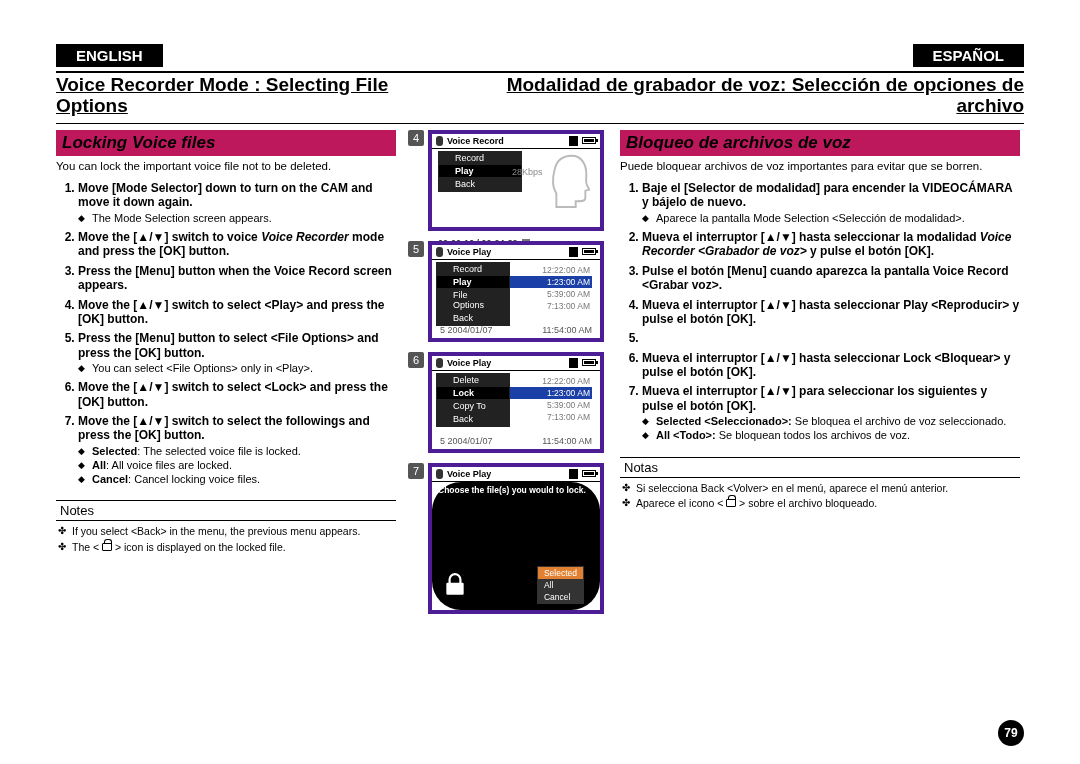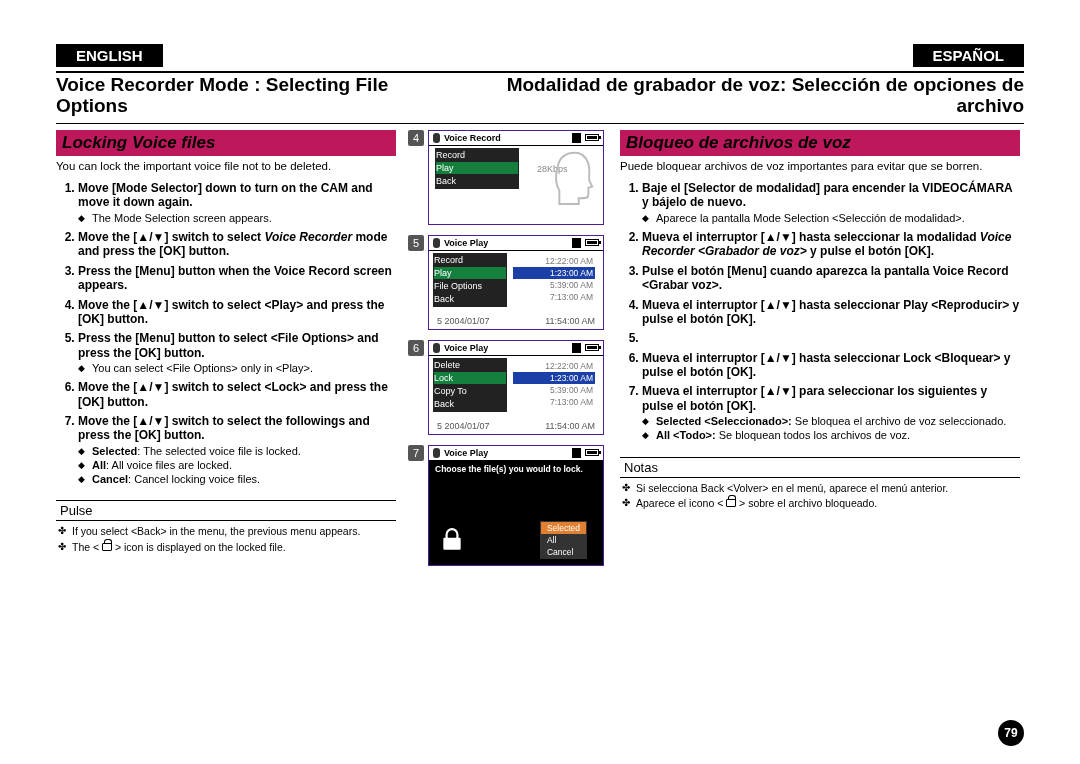--- a/index.html
+++ b/index.html
@@ -1,21 +1,21 @@
 <!DOCTYPE html>
 <html><head>
 <meta charset="utf-8">
 <style>
   * { box-sizing: border-box; margin: 0; padding: 0; }
   body { font-family: Arial, Helvetica, sans-serif; background: #fff; color: #000; width: 1080px; height: 764px; position: relative; }
   .page { padding: 44px 56px 20px 56px; position: relative; height: 100%; }
   .lang-row { display: flex; justify-content: space-between; margin-bottom: 4px; }
   .lang-badge { background: #000; color: #fff; font-weight: bold; font-size: 15px; padding: 3px 20px; display: inline-block; }
   .hr-top { border: 0; border-top: 2px solid #000; margin-bottom: 2px; }
-  .title-row { display: flex; justify-content: space-between; align-items: center; margin-bottom: 6px; }
+  .title-row { display: flex; justify-content: space-between; align-items: center; margin-bottom: 6px; text-decoration: underline; }
   .title-en, .title-es { font-weight: bold; font-size: 19px; line-height: 1.1; }
   .title-es { text-align: right; }
   .hr-sub { border: 0; border-top: 1px solid #000; margin-bottom: 6px; }
   .cols { display: flex; gap: 12px; }
   .col-left { width: 340px; }
   .col-mid { width: 200px; display: flex; flex-direction: column; gap: 10px; align-items: flex-start; }
   .col-right { width: 400px; }
   .section-hdr { background: #be185d; font-weight: bold; font-style: italic; font-size: 17px; padding: 3px 6px; margin-bottom: 4px; }
   .intro { font-size: 11.5px; margin-bottom: 8px; line-height: 1.15; }
   ol.instr { list-style: decimal; padding-left: 22px; font-size: 12px; line-height: 1.2; }
@@ -26,53 +26,53 @@
   ul.sub li::before { content: "◆"; position: absolute; left: 0; font-size: 9px; top: 1px; }
   .notes-hdr { border: 1px solid #000; border-left: none; border-right: none; padding: 2px 4px; font-size: 13px; margin-top: 14px; margin-bottom: 4px; }
   ul.notes { list-style: none; padding-left: 0; font-size: 10.5px; line-height: 1.2; }
   ul.notes li { padding-left: 16px; position: relative; margin-bottom: 3px; }
   ul.notes li::before { content: "✤"; position: absolute; left: 2px; font-size: 10px; }
   .lock-ico { display: inline-block; width: 10px; height: 8px; border: 1px solid #000; border-radius: 1px; position: relative; top: 0px; }
   .lock-ico::before { content: ""; position: absolute; width: 6px; height: 4px; border: 1px solid #000; border-bottom: none; border-radius: 3px 3px 0 0; top: -5px; left: 1px; }
 
   .shot-wrap { display: flex; align-items: flex-start; gap: 4px; }
   .shot-num { width: 16px; height: 16px; background: #555; color: #fff; font-size: 11px; text-align: center; line-height: 16px; border-radius: 2px; }
-  .shot { width: 176px; background: #fff; border: 1px solid #4c1d95; font-size: 9px; position: relative; }
+  .shot { width: 176px; background: #fff; border: 4px solid #4c1d95; font-size: 9px; position: relative; }
   .shot-title-bar { display: flex; align-items: center; gap: 4px; padding: 2px 4px; border-bottom: 1px solid #000; font-weight: bold; }
   .mic-ico { width: 7px; height: 10px; background: #333; border-radius: 3px; display: inline-block; position: relative; }
   .spacer { flex: 1; }
   .bat-ico { width: 14px; height: 7px; border: 1px solid #000; position: relative; display: inline-block; }
   .bat-ico::before { content:""; position:absolute; right:-3px; top:1px; width:2px; height:3px; background:#000; }
   .bat-ico::after { content:""; position:absolute; left:1px; top:1px; width:10px; height:3px; background:#000; }
   .sd-ico { width: 9px; height: 10px; border: 1px solid #000; display: inline-block; position: relative; background: #000; }
 
   .menu-box { background: #222; margin: 2px 4px 4px 4px; padding: 1px; font-size: 9px; width: 84px; }
-  .menu-item { color: #fff; padding: 1px 0; margin-bottom: 1px; }
-  .menu-item.sel { background: #15803d; }
+  .menu-item { color: #fff; padding: 1px 16px; margin-bottom: 1px; }
+  .menu-item.sel { background: #000000; font-weight: bold; }
   .shot-body { position: relative; padding: 2px 6px 4px 6px; font-size: 9px; }
   .head-sil { position: absolute; right: 6px; top: 2px; width: 54px; height: 58px; }
   .head-sil svg { width: 100%; height: 100%; }
-  .kb { color: #888; position: absolute; left: 108px; top: 18px; font-size: 9px; }
+  .kb { color: #888; position: absolute; left: 80px; top: 18px; font-size: 9px; }
   .time-row { margin-top: 46px; font-size: 9px; color: #333; }
   .time-row .stby-box { display:inline-block; width:8px; height:8px; background:#777; vertical-align:middle; margin:0 2px 0 4px; }
   .time-row .stby { color:#999; font-size:8px; letter-spacing:0.5px; }
 
   .filelist { font-size: 8.5px; padding: 2px 4px; }
   .filelist-row { display: flex; justify-content: space-between; color: #777; padding: 1px 2px; }
   .filelist-row.hl { background: #1a3fa6; color: #fff; }
 
   .overlay-menu { position: absolute; left: 4px; top: 2px; width: 74px; background: #222; padding: 1px; }
 
   .dialog-txt { color:#fff; font-size:8.5px; padding: 4px 6px 2px; line-height:1.1; font-weight:bold; }
   .lock-big { position:absolute; left:10px; bottom:10px; }
   .lock-big svg { width: 26px; height: 26px; fill:#fff; }
   .opt-box { position:absolute; right:16px; bottom:6px; background:#333; padding:1px; font-size:8.5px; }
   .opt-item { color:#fff; padding:1px 6px; }
   .opt-item.sel { background:#e08030; }
-  .dark { background:#000; color:#fff; height: 104px; position: relative; }
+  .dark { background:#000; color:#fff; height: 128px; position: relative; border-radius: 29px; }
 
   .pg-num { position: absolute; right: 56px; bottom: 18px; width: 26px; height: 26px; background: #000; color: #fff; border-radius: 50%; text-align: center; line-height: 26px; font-size: 12px; font-weight: bold; }
 </style>
 </head>
 <body>
 
 <div class="page">
   <div class="lang-row">
     <span class="lang-badge">ENGLISH</span>
     <span class="lang-badge">ESPAÑOL</span>
@@ -88,38 +88,38 @@
 
     <div class="col-left">
       <div class="section-hdr">Locking Voice files</div>
       <div class="intro">You can lock the important voice file not to be deleted.</div>
       <ol class="instr">
         <li><span>Move [Mode Selector] down to turn on the CAM and move it down again.</span>
           <ul class="sub">
               <li>The Mode Selection screen appears.</li>
             </ul>
         </li>
-        <li><span>Move the [▲/▼] switch to select </span><span class="ital">Voice Recorder</span><span> mode and press the [OK] button.</span></li>
+        <li><span>Move the [▲/▼] switch to voice </span><span class="ital">Voice Recorder</span><span> mode and press the [OK] button.</span></li>
         <li>Press the [Menu] button when the Voice Record screen appears.</li>
         <li>Move the [▲/▼] switch to select &lt;Play&gt; and press the [OK] button.</li>
         <li><span>Press the [Menu] button to select &lt;File Options&gt; and press the [OK] button.</span>
           <ul class="sub">
               <li>You can select &lt;File Options&gt; only in &lt;Play&gt;.</li>
             </ul>
         </li>
         <li>Move the [▲/▼] switch to select &lt;Lock&gt; and press the [OK] button.</li>
         <li><span>Move the [▲/▼] switch to select the followings and press the [OK] button.</span>
           <ul class="sub">
             <li><b>Selected</b><span>: The selected voice file is locked.</span></li>
             <li><b>All</b><span>: All voice files are locked.</span></li>
             <li><b>Cancel</b><span>: Cancel locking voice files.</span></li>
           </ul>
         </li>
       </ol>
-      <div class="notes-hdr">Pulse</div>
+      <div class="notes-hdr">Notes</div>
       <ul class="notes">
         <li>If you select &lt;Back&gt; in the menu, the previous menu appears.</li>
         <li><span>The &lt; </span><span class="lock-ico"></span><span> &gt; icon is displayed on the locked file.</span></li>
       </ul>
     </div>
 
     <div class="col-mid">
 
       <div class="shot-wrap">
         <div class="shot-num">4</div>

